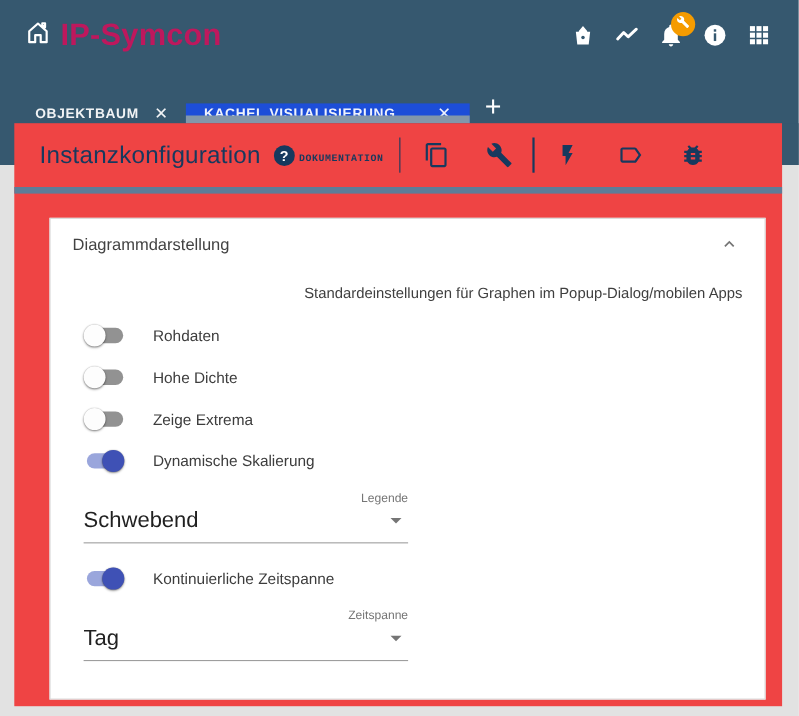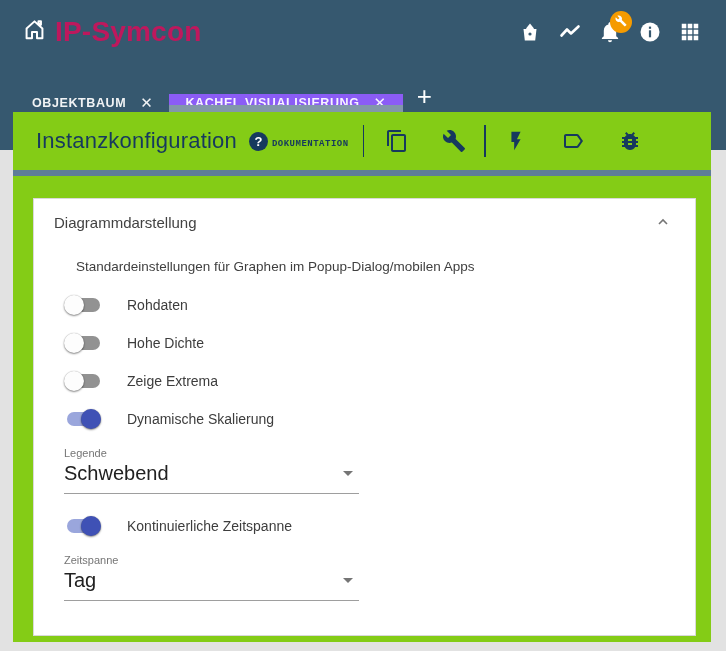--- a/index.html
+++ b/index.html
@@ -15,39 +15,39 @@
   .logo-group { display:flex; align-items:center; gap:8px; }
   .app-title { color:#be185d; font-size:28px; font-weight:700; letter-spacing:.2px; }
   .header-icons { margin-left:auto; display:flex; align-items:center; gap:16px; }
   .hicon { width:24px; height:24px; display:flex; align-items:center; justify-content:center; cursor:pointer; position:relative; }
   .badge { position:absolute; top:-9px; right:-10px; width:22px; height:22px; border-radius:50%; background:#f59b00; display:flex; align-items:center; justify-content:center; }
 
   
   .tabbar { position:absolute; left:0; top:63px; width:578px; height:49px; display:flex; align-items:flex-end; padding-left:16px; }
   .tab { display:flex; align-items:center; padding:0 16px; cursor:pointer; color:rgba(255,255,255,.93); font-size:12.5px; font-weight:700; letter-spacing:.6px; position:relative; }
   .tab .tab-close { margin-left:14px; font-size:15px; font-weight:400; display:flex; align-items:center; }
-  .tab.active { background:#8b5cf6; }
+  .tab.active { background:#1d4ed8;gap:24px; }
   .tab.active::after { content:""; position:absolute; left:0; right:0; bottom:0; height:7px; background:#8297aa; }
   .tab-add { display:flex; align-items:center; padding:0 14px; color:#ffffff; font-size:26px; font-weight:300; cursor:pointer; }
 
   
-  .panel { position:absolute; left:13px; top:112px; width:698px; height:530px; background:#84cc16; }
+  .panel { position:absolute; left:13px; top:112px; width:698px; height:530px; background:#ef4444;text-align:right; }
   .toolbar { height:58px; display:flex; align-items:center; padding:0 14px 0 23px; }
   .page-title { color:#16395e; font-size:22px; font-weight:500; letter-spacing:.2px; }
   .doc-group { display:flex; align-items:center; margin-left:12px; cursor:pointer; }
   .q-circle { width:19px; height:19px; border-radius:50%; background:#16395e; color:#ffffff; font-size:13px; font-weight:700; display:flex; align-items:center; justify-content:center; }
   .doc-label { color:#16395e; font-size:9px; font-weight:700; letter-spacing:.5px; margin-left:4px; margin-top:6px;font-family:Liberation Mono, monospace; }
   .tb-divider { width:1.5px; height:32px; background:#16395e; margin:0 4px 0 14px; }
   .tb-divider2 { width:1.5px; height:32px; background:#16395e; margin:0 2px; }
   .tool-btn { width:57px; height:40px; display:flex; align-items:center; justify-content:center; cursor:pointer; }
 
   .blue-divider { height:6px; background:#5e7d98; width:100%; }
 
   
-  .content { position:relative; width:100%; }
+  .content { position:relative; width:100%;padding-left:12px; }
   .card { margin:22px 15px 0 20px; height:438px; background:#ffffff; border:1px solid #d9d9d9; padding:11px 20px 20px 20px; }
   .card-header { display:flex; align-items:center; justify-content:space-between; }
   .card-title { color:#424242; font-size:15px; font-weight:400; }
   .chevron-btn { width:24px; height:24px; display:flex; align-items:center; justify-content:center; cursor:pointer; }
   .card-subtitle { margin:25px 0 0 22px; color:#3f3f3f; font-size:13.5px; }
   .rows { margin:21px 0 0 10px; }
 
   .toggle-row { display:flex; align-items:center; height:20px; margin-bottom:18px; }
   .switch { position:relative; width:38px; height:20px; cursor:pointer; flex:0 0 auto; }
   .switch .track { position:absolute; left:3px; top:3px; width:33px; height:14px; border-radius:7px; background:#929292; }

